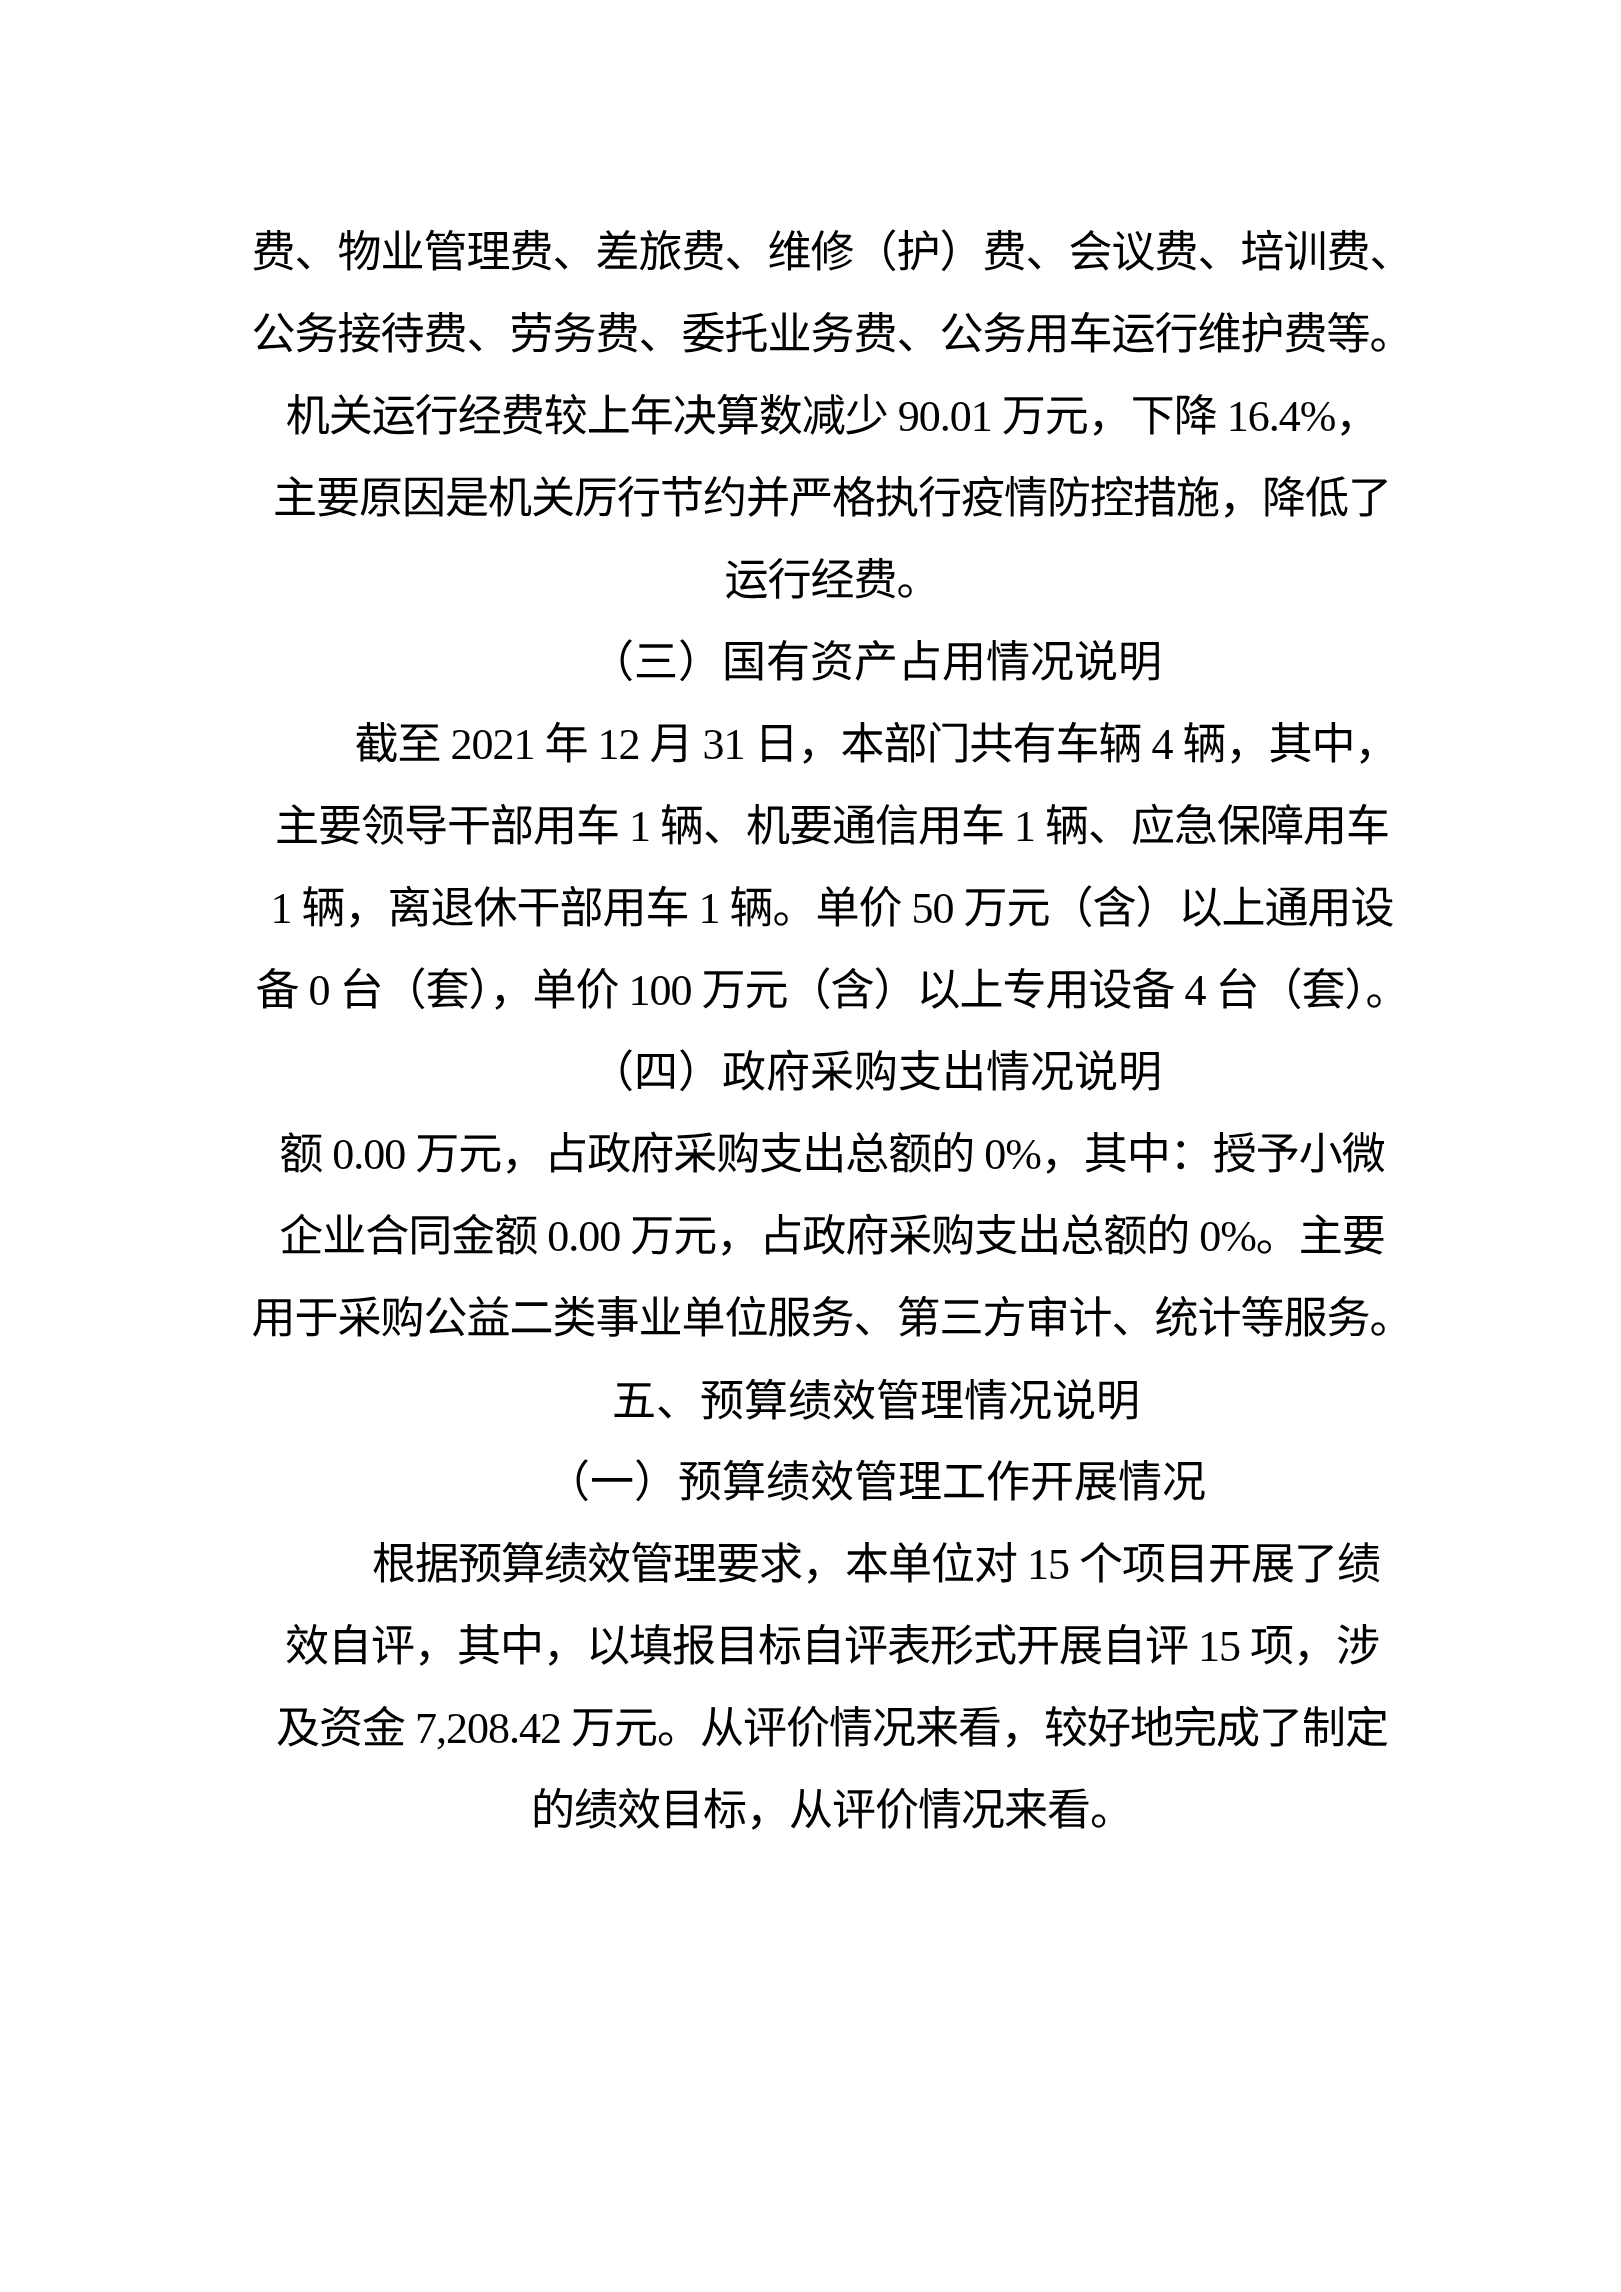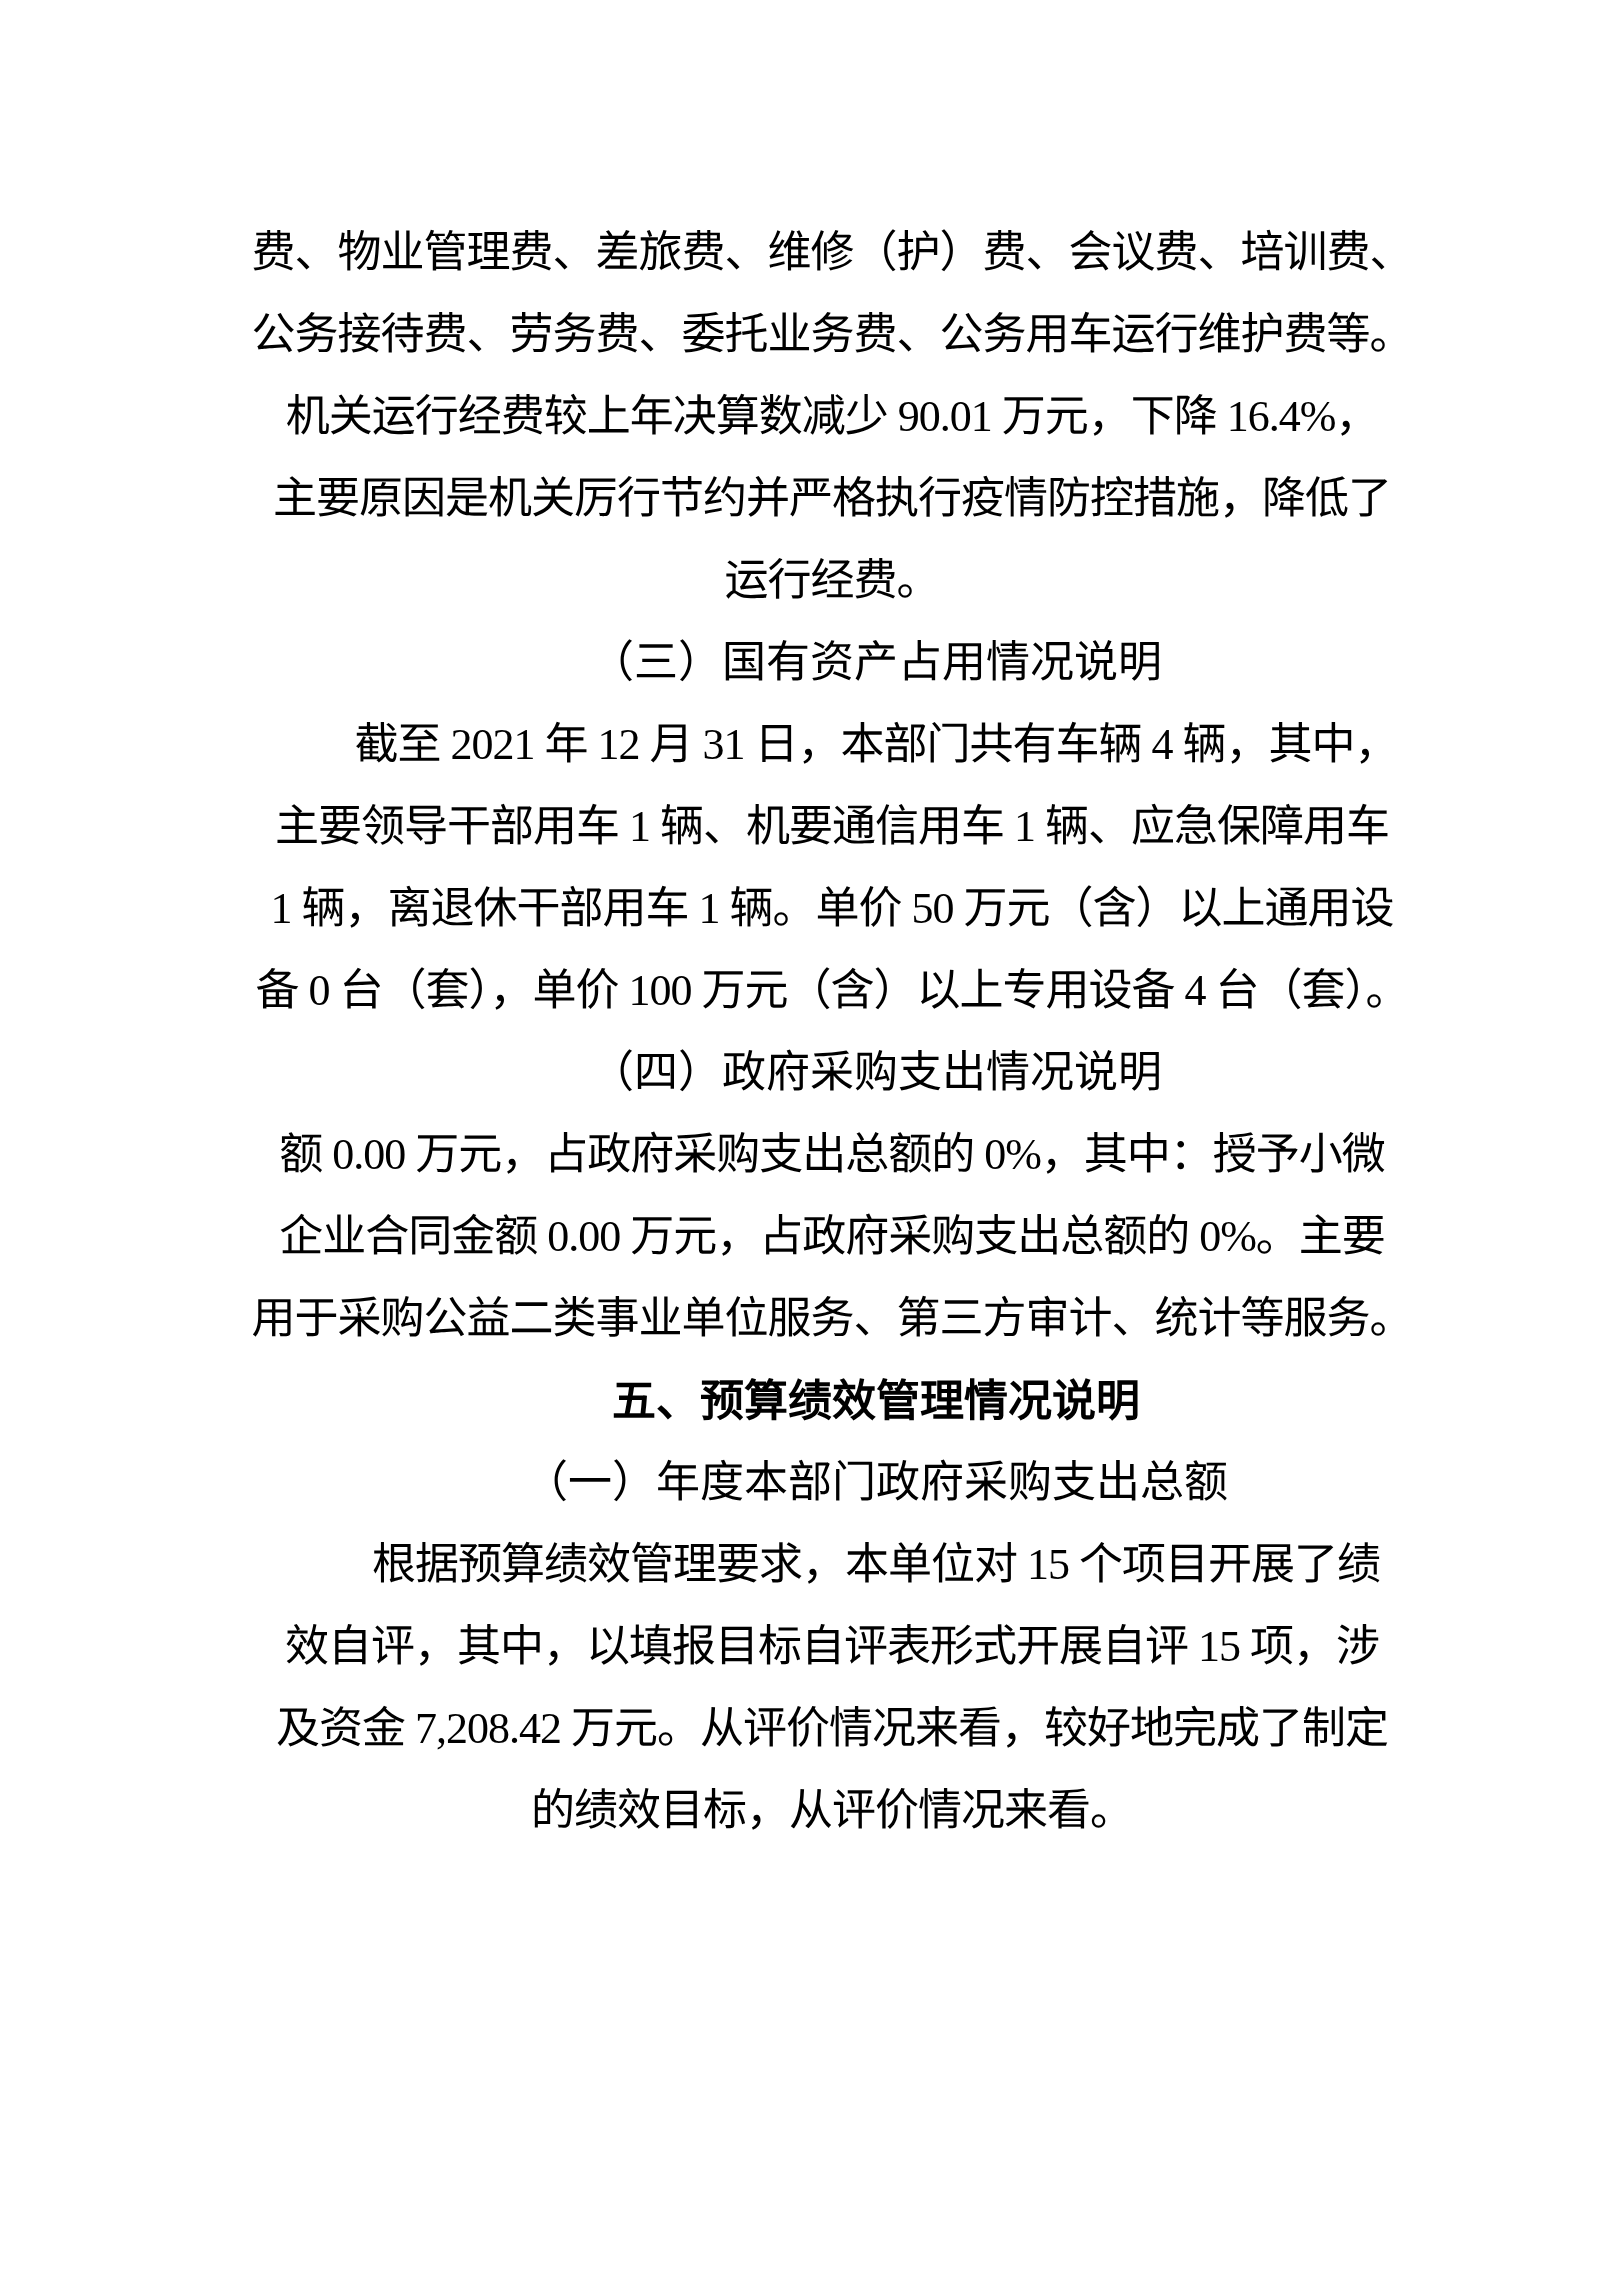--- a/index.html
+++ b/index.html
@@ -31,21 +31,21 @@
     letter-spacing: -1px;
     font-family: "Liberation Serif", "DejaVu Serif", serif;
     font-weight: normal;
   }
   .line.indent {
     padding-left: 88px;
   }
   
   .line.h-black {
     font-family: "Liberation Sans", "DejaVu Sans", sans-serif;
-    font-weight: bold;
+    font-weight: normal;
     letter-spacing: 0;
   }
   
   .line.h-kai {
     font-family: "Liberation Serif", "DejaVu Serif", serif;
     font-weight: normal;
     letter-spacing: 0;
   }
 </style>
 </head>
@@ -61,20 +61,20 @@
       <div class="line h-kai indent">（三）国有资产占用情况说明</div>
       <div class="line indent">截至 2021 年 12 月 31 日，本部门共有车辆 4 辆，其中，</div>
       <div class="line">主要领导干部用车 1 辆、机要通信用车 1 辆、应急保障用车</div>
       <div class="line">1 辆，离退休干部用车 1 辆。单价 50 万元（含）以上通用设</div>
       <div class="line">备 0 台（套），单价 100 万元（含）以上专用设备 4 台（套）。</div>
       <div class="line h-kai indent">（四）政府采购支出情况说明</div>
       <div class="line">额 0.00 万元，占政府采购支出总额的 0%，其中：授予小微</div>
       <div class="line">企业合同金额 0.00 万元，占政府采购支出总额的 0%。主要</div>
       <div class="line">用于采购公益二类事业单位服务、第三方审计、统计等服务。</div>
       <div class="line h-black indent">五、预算绩效管理情况说明</div>
-      <div class="line h-kai indent">（一）年度本部门政府采购支出总额</div>
+      <div class="line h-kai indent">（一）预算绩效管理工作开展情况</div>
       <div class="line indent">根据预算绩效管理要求，本单位对 15 个项目开展了绩</div>
       <div class="line">效自评，其中，以填报目标自评表形式开展自评 15 项，涉</div>
       <div class="line">及资金 7,208.42 万元。从评价情况来看，较好地完成了制定</div>
       <div class="line">的绩效目标，从评价情况来看。</div>
     </div>
 </div>
 
 
 </body></html>

